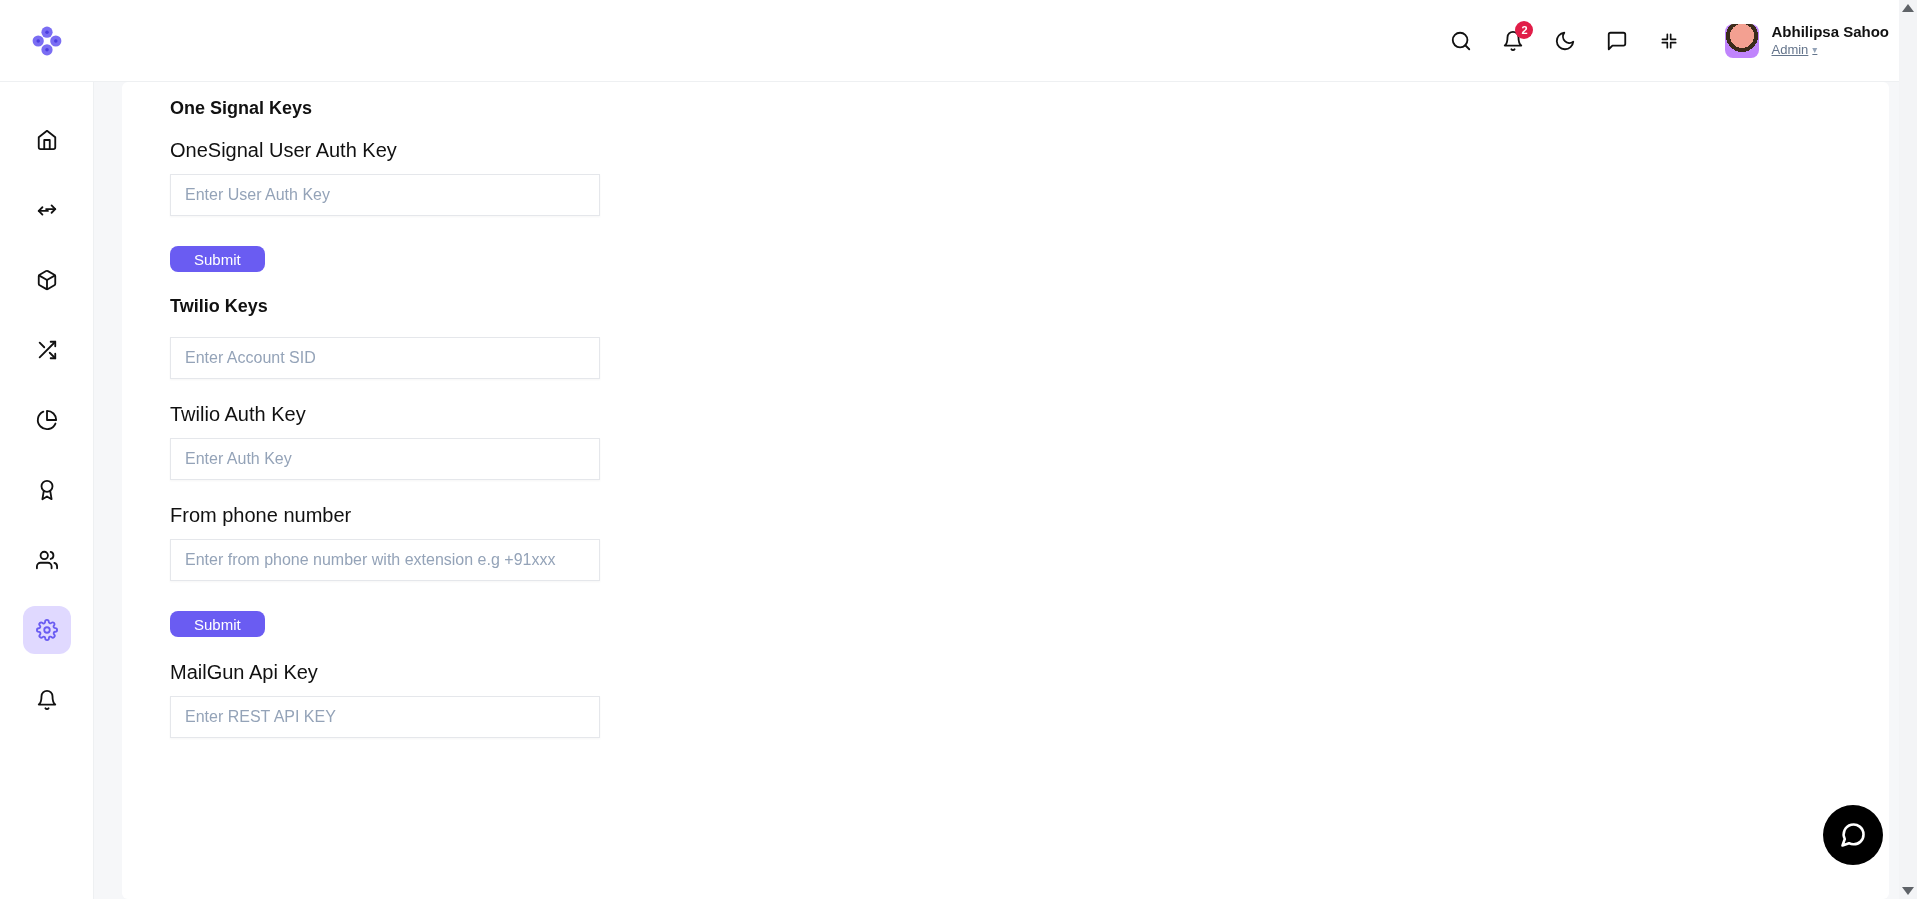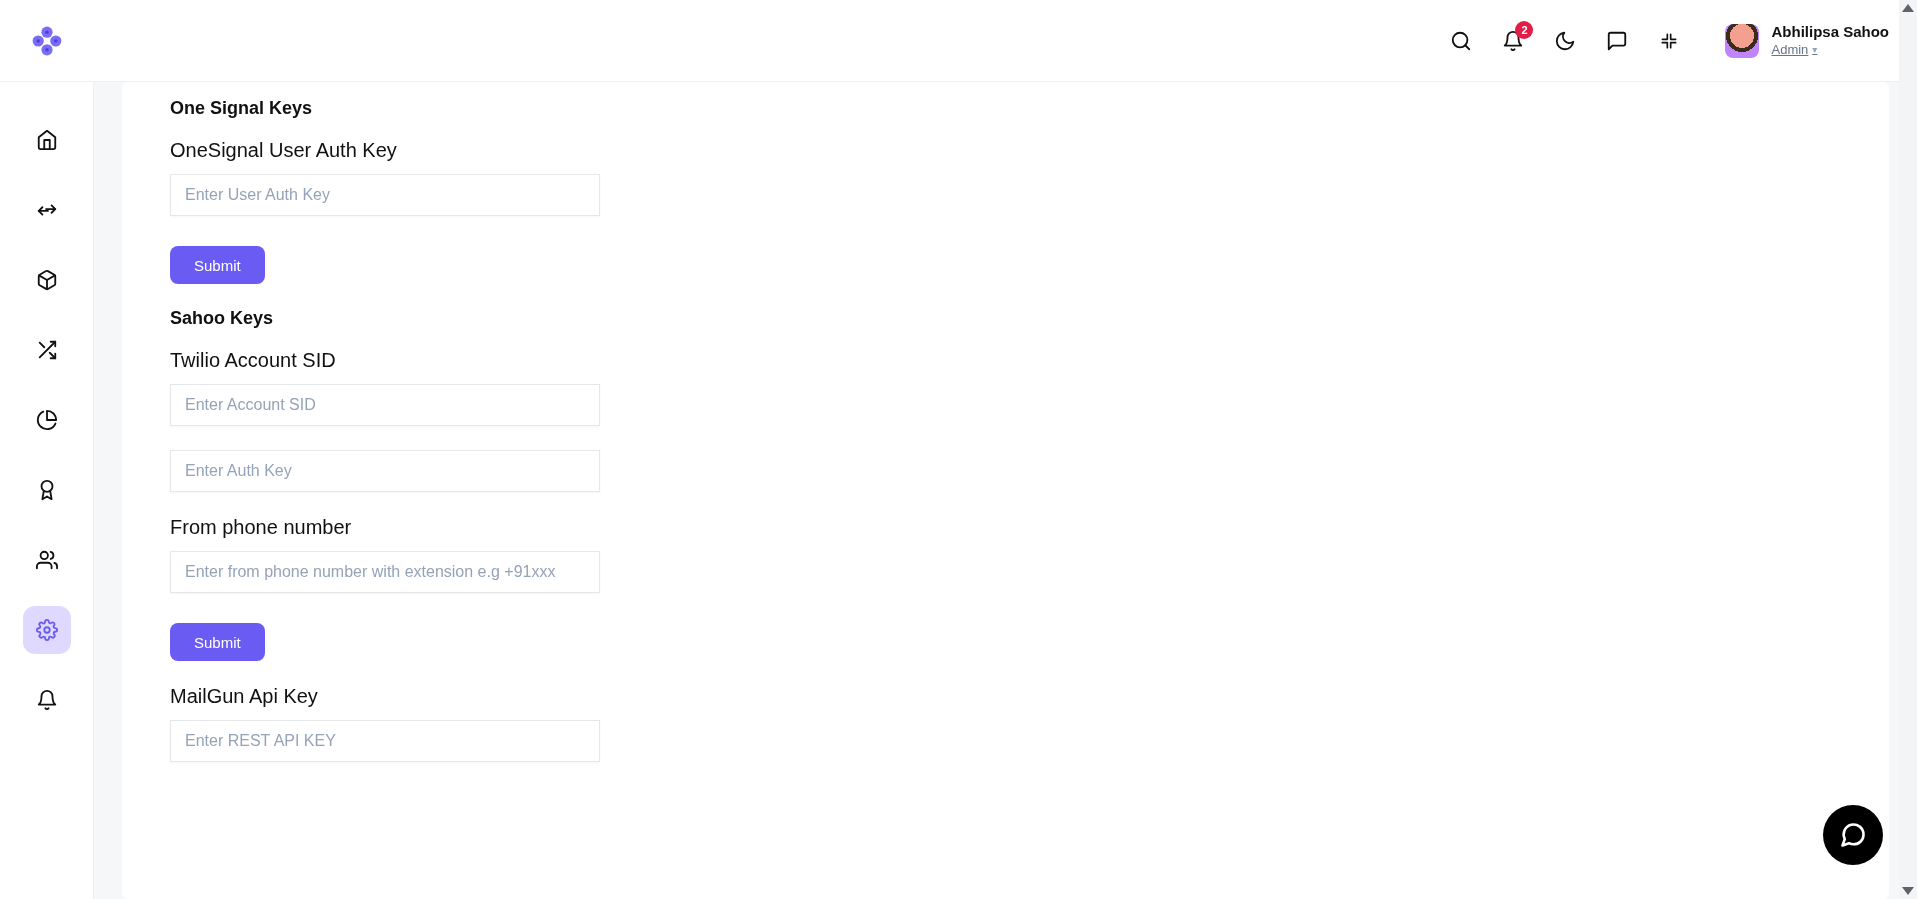--- a/index.html
+++ b/index.html
@@ -147,21 +147,21 @@
     border: 1px solid #e5e7eb;
     border-radius: 0;
     outline: none;
     background: #fff;
     box-shadow: 0 1px 2px rgba(0,0,0,0.04);
   }
   .text-input::placeholder { color: #94a3b8; }
   .btn-primary {
     display: inline-flex;
     align-items: center; justify-content: center;
-    height: 38px;
+    height: 26px;
     padding: 0 24px;
     border: none;
     border-radius: 8px;
     background: #6a5cf2;
     color: #fff;
     font-size: 15px;
     font-weight: 500;
     cursor: pointer;
     margin-top: 6px;
     margin-bottom: 24px;
@@ -340,26 +340,26 @@
 
     
     <div class="section-title">One Signal Keys</div>
     <div class="field">
       <label class="field-label">OneSignal User Auth Key</label>
       <input type="text" class="text-input" placeholder="Enter User Auth Key" style="">
     </div>
     <button class="btn-primary">Submit</button>
 
     
-    <div class="section-title">Sahoo Keys</div>
-    <div class="field">
-      <label class="field-label">Twilio Account SID</label>
+    <div class="section-title">Twilio Keys</div>
+    <div class="field">
       <input type="text" class="text-input" placeholder="Enter Account SID" style="">
     </div>
     <div class="field">
+      <label class="field-label">Twilio Auth Key</label>
       <input type="text" class="text-input" placeholder="Enter Auth Key" style="">
     </div>
     <div class="field">
       <label class="field-label">From phone number</label>
       <input type="text" class="text-input" placeholder="Enter from phone number with extension e.g +91xxx" style="">
     </div>
     <button class="btn-primary">Submit</button>
 
     
     <div class="field">

